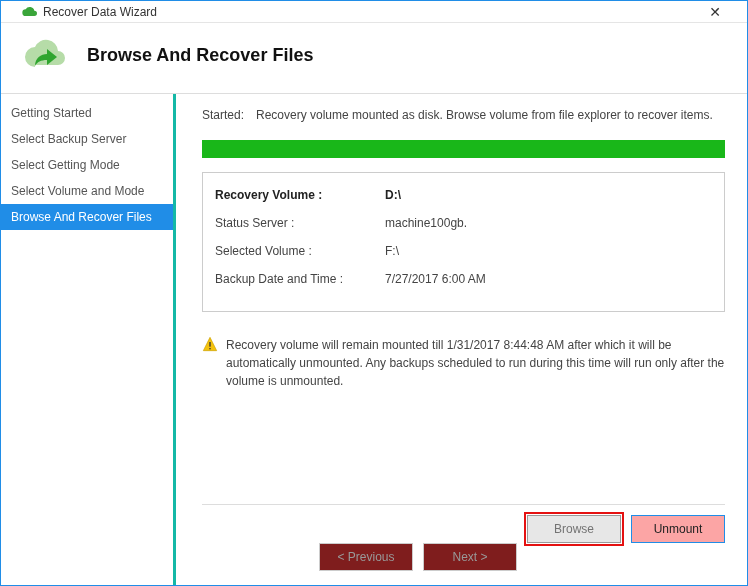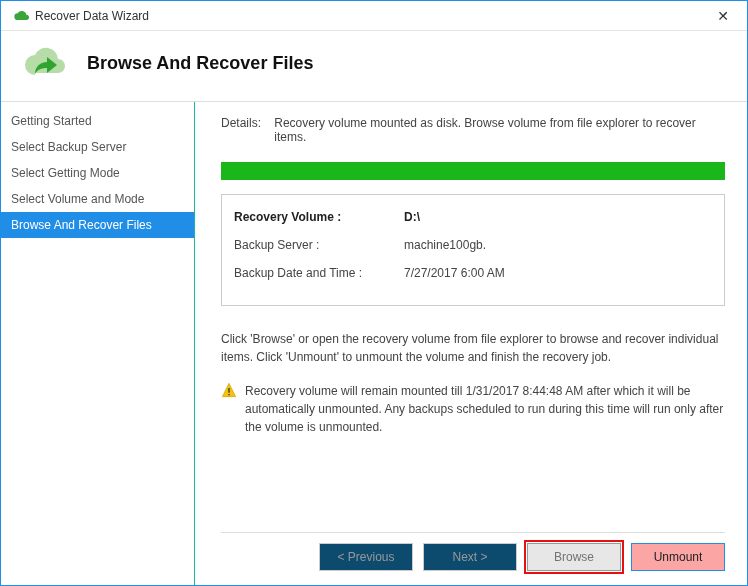--- a/index.html
+++ b/index.html
@@ -1,45 +1,45 @@
 <!DOCTYPE html>
 <html><head>
   <meta charset="utf-8">
   <style>
     * { margin: 0; padding: 0; box-sizing: border-box; font-family: 'Segoe UI', Tahoma, sans-serif; }
     body { width: 748px; height: 586px; background: #fff; overflow: hidden; }
     .window { width: 100%; height: 100%; border: 1px solid #208de7; display: flex; flex-direction: column; }
-    .titlebar { height: 30px; display: flex; align-items: center; padding: 0 12px; border-bottom: 1px solid #e5e5e5; }
+    .titlebar { height: 22px; display: flex; align-items: center; padding: 0 20px; border-bottom: 1px solid #e5e5e5; }
     .titlebar-icon { width: 16px; height: 16px; margin-right: 6px; }
     .titlebar-text { font-size: 12px; color: #333; flex: 1; }
     .close-icon { font-size: 14px; color: #333; padding: 2px 6px; cursor: pointer; }
     .header { display: flex; align-items: center; padding: 12px 20px 18px 20px; }
     .header-logo { width: 48px; height: 40px; margin-right: 18px; }
     .header-title { font-size: 18px; font-weight: bold; color: #111; }
     .body { flex: 1; display: flex; border-top: 1px solid #ddd; }
-    .sidebar { width: 194px; border-right: 1px solid #14b8a6; padding-top: 6px; }
+    .sidebar { width: 175px; border-right: 3px solid #14b8a6; padding-top: 6px; }
     .side-item { font-size: 12px; color: #555; padding: 6px 10px; cursor: pointer; }
     .side-item.active { background: #208de7; color: #fff; }
     .content { flex: 1; padding: 14px 22px 12px 26px; font-size: 12px; color: #444; display: flex; flex-direction: column; }
     .status-row { display: flex; margin-bottom: 18px; }
     .status-label { width: 54px; }
     .progress { height: 18px; background: #19b719; margin-bottom: 14px; }
     .details-box { border: 1px solid #ccc; padding: 8px 12px 18px 12px; margin-bottom: 24px; }
     .details-title { font-size: 11px; color: #555; margin-bottom: 8px; }
     .det-row { display: flex; padding: 7px 0; gap: 20px; }
     .det-label { width: 150px; }
     .det-row.bold .det-label, .det-row.bold .det-val { font-weight: bold; color: #222; }
     .instr { margin-bottom: 16px; line-height: 1.5; }
     .warn-row { display: flex; align-items: flex-start; margin-bottom: 2px; }
     .warn-icon { width: 16px; height: 16px; margin-right: 8px; flex-shrink: 0; }
     .warn-text { line-height: 1.5; }
     .spacer { flex: 1; }
     .footer { border-top: 1px solid #ddd; padding: 10px 0 2px 0; display: flex; justify-content: flex-end; gap: 10px; }
     .btn { min-width: 94px; height: 28px; font-size: 12px; border: 1px solid #aaa; background: #eee; display: flex; align-items: center; justify-content: center; cursor: pointer; }
-    .btn.disabled { color: #999; cursor: default; background: #0c4a6e; border-color: #ccc; }
+    .btn.disabled { color: #999; cursor: default; background: #7f1d1d; border-color: #ccc; margin-top: 28px; }
     .btn.browse { outline: 2px solid #e41111; outline-offset: 1px; background: #e7e7e7; border-color: #999; color: #737373; }
     .btn.unmount { border: 1px solid #208de7; background: #fca5a5; color: #222; }
   </style>
 </head>
 <body>
 
 <div class="window">
   <div class="titlebar">
     <svg class="titlebar-icon" viewBox="0 0 24 24">
       <path fill="#3aa53a" d="M7 18a5 5 0 010-10 7 7 0 0113 2 4 4 0 010 8H7z"></path>
@@ -60,42 +60,45 @@
     <div class="sidebar">
       <div class="side-item">Getting Started</div>
       <div class="side-item">Select Backup Server</div>
       <div class="side-item">Select Getting Mode</div>
       <div class="side-item">Select Volume and Mode</div>
       <div class="side-item active">Browse And Recover Files</div>
     </div>
 
     <div class="content">
       <div class="status-row">
-        <span class="status-label">Details:</span>
+        <span class="status-label">Started:</span>
         <span>Recovery volume mounted as disk. Browse volume from file explorer to recover items.</span>
       </div>
 
       <div class="progress"></div>
 
       <div class="details-box">
         <div class="det-row bold">
           <span class="det-label">Recovery Volume :</span>
           <span class="det-val">D:\</span>
         </div>
         <div class="det-row">
-          <span class="det-label">Backup Server :</span>
+          <span class="det-label">Status Server :</span>
           <span class="det-val">machine100gb.</span>
+        </div>
+        <div class="det-row">
+          <span class="det-label">Selected Volume :</span>
+          <span class="det-val">F:\</span>
         </div>
         <div class="det-row">
           <span class="det-label">Backup Date and Time :</span>
           <span class="det-val">7/27/2017 6:00 AM</span>
         </div>
       </div>
 
-      <div class="instr">Click 'Browse' or open the recovery volume from file explorer to browse and recover individual items. Click 'Unmount' to unmount the volume and finish the recovery job.</div>
 
       <div class="warn-row">
         <svg class="warn-icon" viewBox="0 0 24 24">
           <path fill="#f4c20d" stroke="#caa000" stroke-width="1" d="M12 2L2 22h20L12 2z"></path>
           <rect x="11" y="9" width="2" height="7" fill="#333"></rect>
           <rect x="11" y="18" width="2" height="2" fill="#333"></rect>
         </svg>
         <div class="warn-text">Recovery volume will remain mounted till 1/31/2017 8:44:48 AM after which it will be automatically unmounted. Any backups scheduled to run during this time will run only after the volume is unmounted.</div>
       </div>
 

